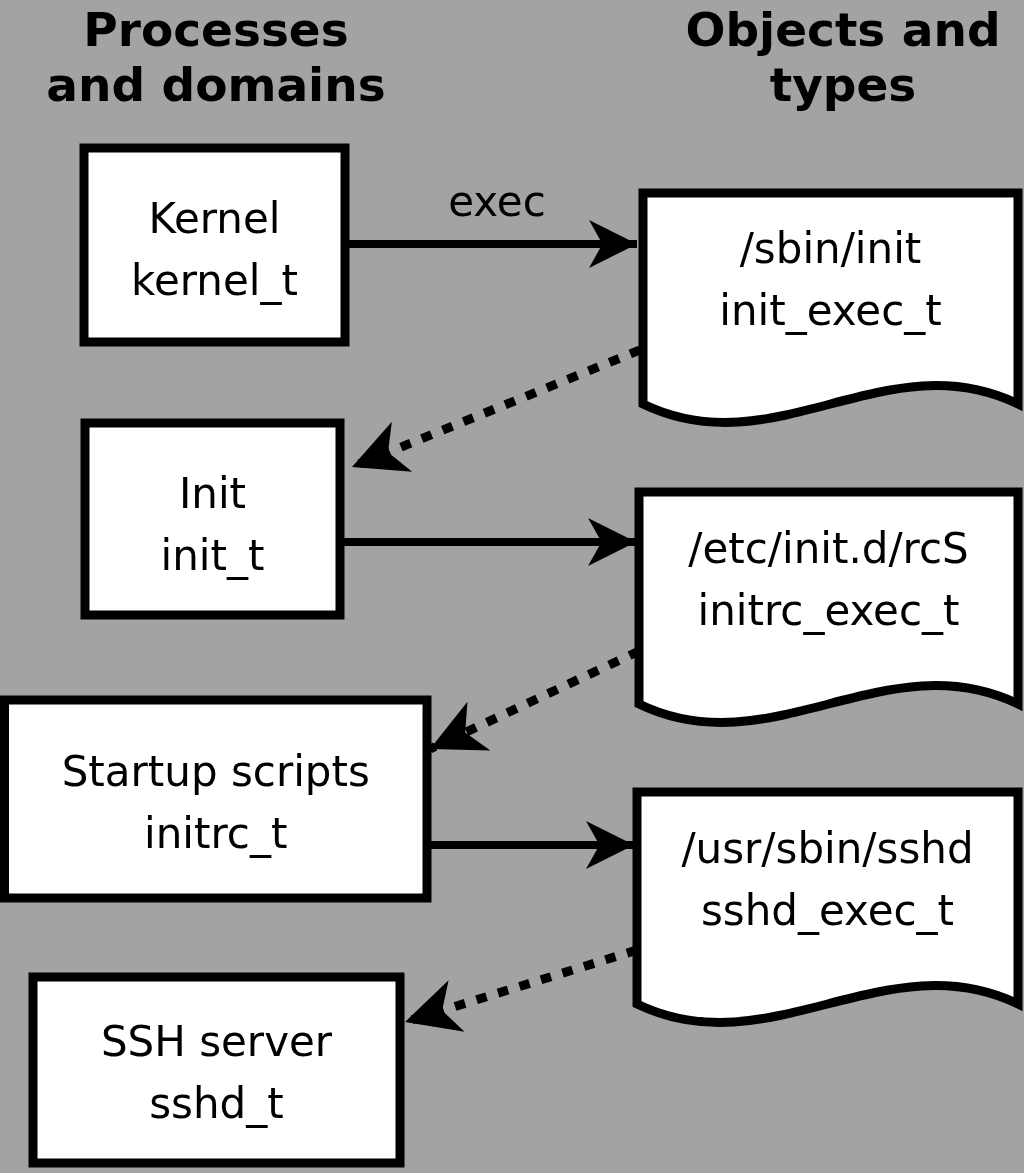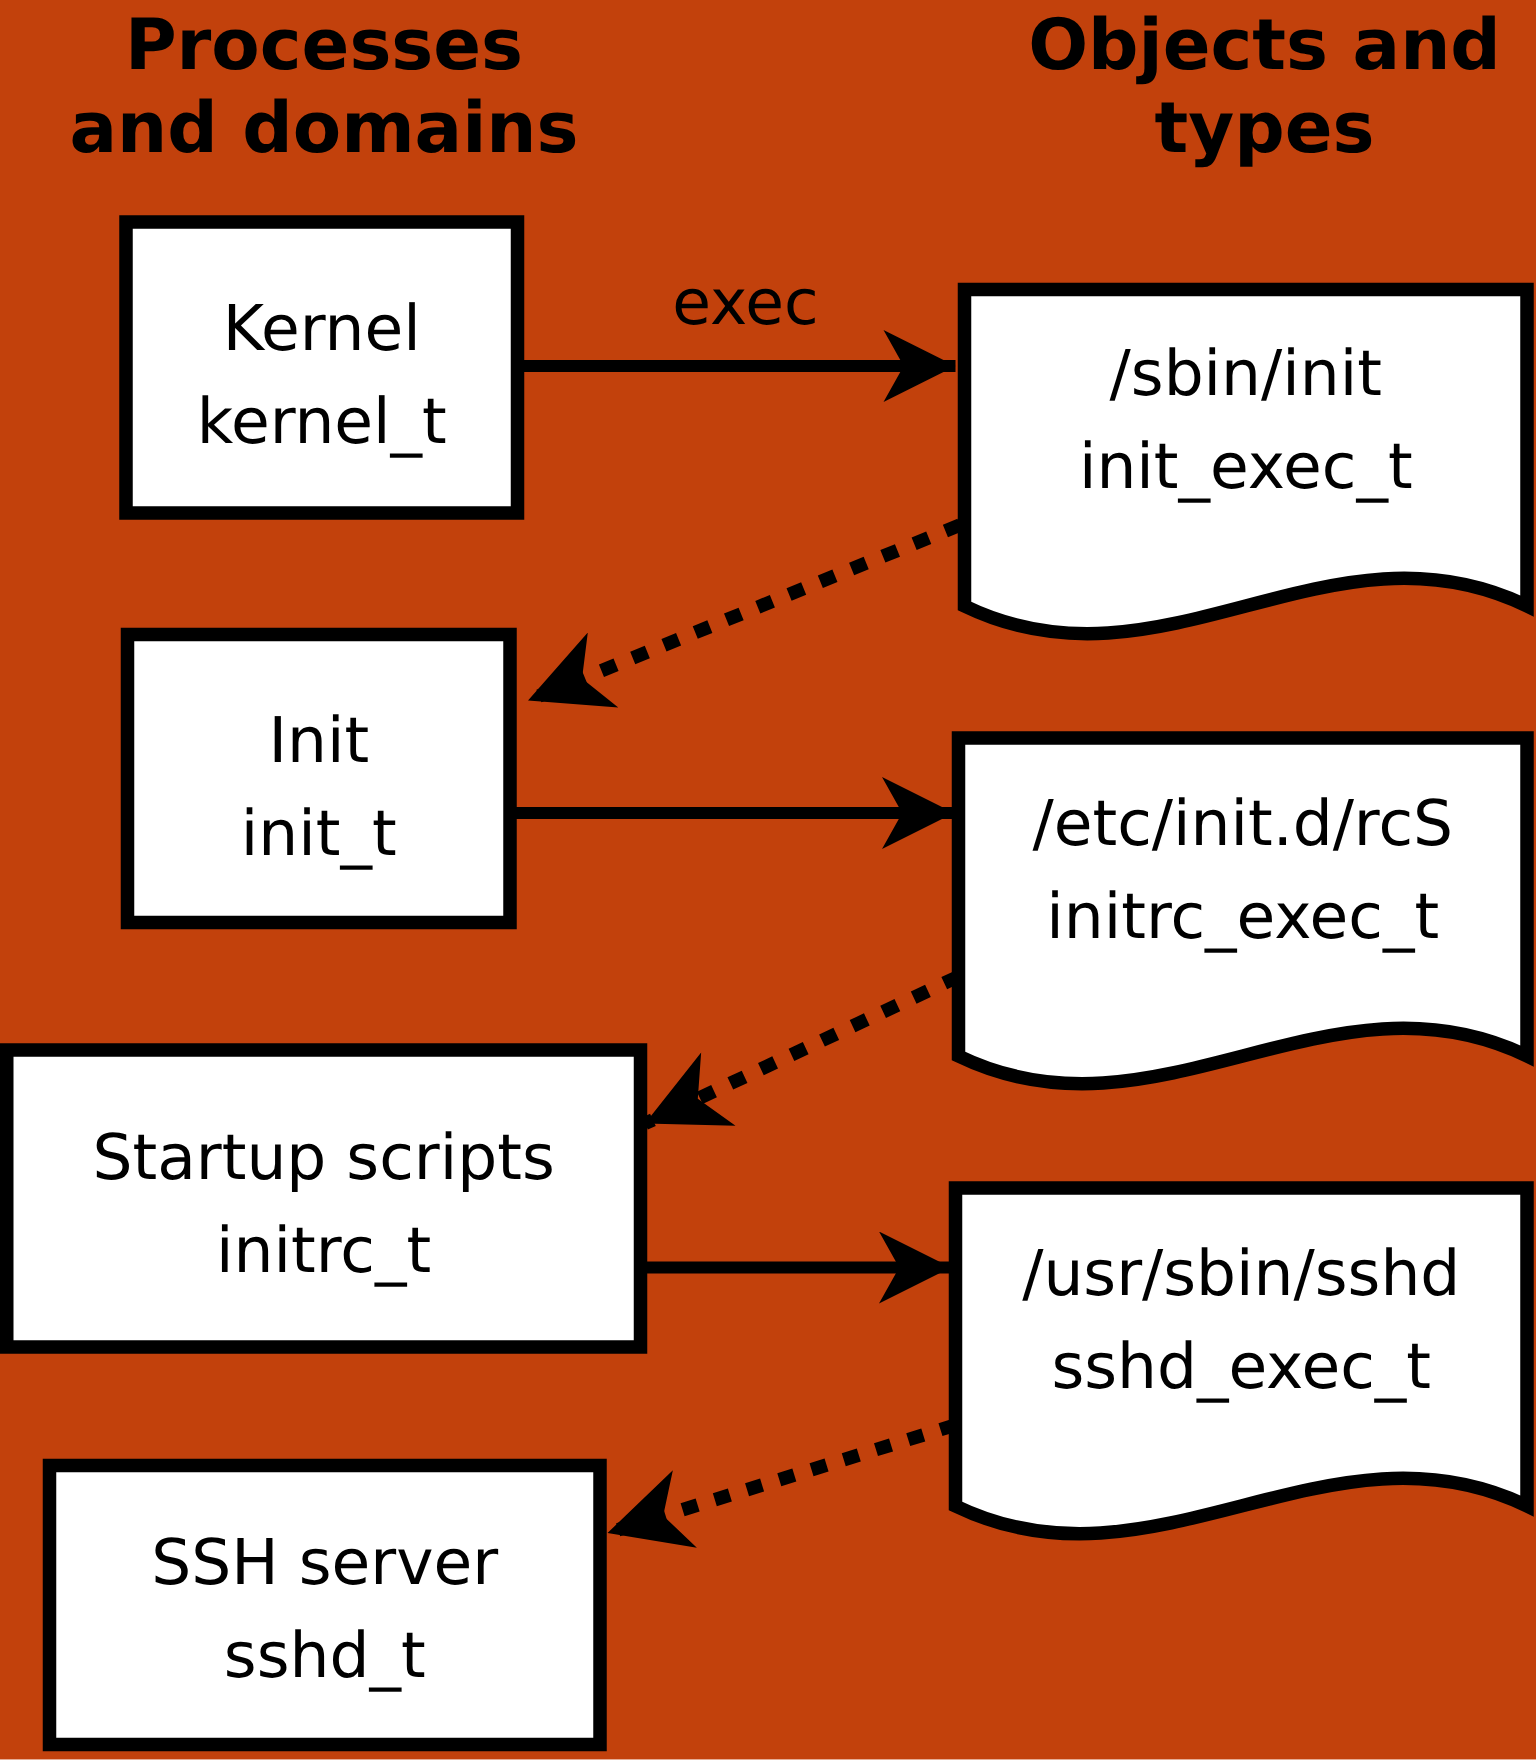--- a/index.html
+++ b/index.html
@@ -4,21 +4,21 @@
 <style>
   html, body {
     margin: 0;
     padding: 0;
     background: #ffffff;
   }
   .stage {
     position: relative;
     width: 1024px;
     height: 1173px;
-    background: #c2410c;
+    background: #a3a3a3;
     overflow: hidden;
   }
   svg text {
     font-family: "DejaVu Sans", "Liberation Sans", sans-serif;
     fill: #000000;
   }
   .heading {
     font-size: 47px;
     font-weight: bold;
     text-anchor: middle;

